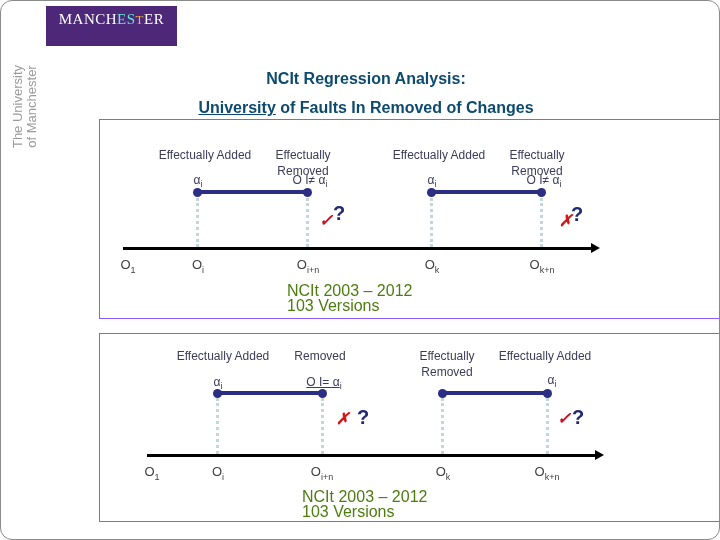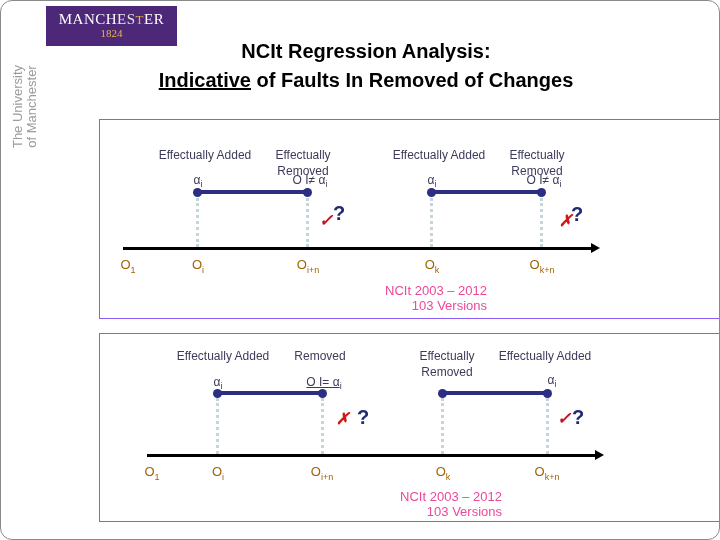--- a/index.html
+++ b/index.html
@@ -2,67 +2,66 @@
 <html><head>
 <meta charset="utf-8">
 <style>
   html,body{margin:0;padding:0;background:#fff;}
   .slide{position:relative;width:720px;height:540px;background:#fff;border:1px solid #8a8a8a;
          border-radius:12px;overflow:hidden;font-family:"Liberation Sans",sans-serif;box-sizing:border-box;}
   
   .logo{position:absolute;left:45px;top:5px;width:131px;height:40px;background:#4E2878;
         color:#fff;text-align:center;font-family:"Liberation Serif",serif;}
   .logo-name{font-size:15px;line-height:15px;margin-top:6px;letter-spacing:.5px;white-space:nowrap;}
-  .gold{color:#e5e5e5;}
+  .gold{color:#5eead4;}
   .gold-sm{color:#E8B34A;font-size:13px;}
   .logo-year{font-size:11px;line-height:12px;color:#E8B34A;}
   
   .side{position:absolute;left:10px;top:168px;width:125px;transform:rotate(-90deg);
         transform-origin:0 0;text-align:center;color:#9B9B9B;font-size:13px;line-height:14px;}
   
-  .title{position:absolute;left:85px;top:36px;width:560px;text-align:center;color:#000000;
-         font-weight:bold;font-size:20px;line-height:29px;}
+  .title{position:absolute;left:85px;top:63px;width:560px;text-align:center;color:#0c4a6e;
+         font-weight:bold;font-size:16px;line-height:29px;}
   .title u{text-decoration:underline;}
   
   .panel{position:absolute;left:98px;width:668px;background:#fff;border:1px solid #8b5cf6;box-sizing:border-box;}
   .p1{top:118px;height:200px;}
   .p2{top:332px;height:189px;}
   
   .lbl{position:absolute;width:130px;text-align:center;color:#3C3C5A;font-size:12px;line-height:16px;}
   .alpha{position:absolute;width:60px;text-align:center;color:#3C3C5A;font-size:12px;}
   .alpha sub,.tick sub{font-size:9px;}
   .navline{position:absolute;height:4px;background:#2B2E83;}
   .dot{position:absolute;width:9px;height:9px;border-radius:50%;background:#2B2E83;}
   .guide{position:absolute;width:0;border-left:3px dotted #C3D6DB;}
   .vcheck{position:absolute;color:#C01425;font-size:17px;font-weight:bold;font-style:italic;}
   .vcross{position:absolute;color:#D21717;font-size:16px;font-weight:bold;font-style:italic;}
   .vq{position:absolute;color:#1F2A74;font-size:20px;font-weight:bold;}
   .tl{position:absolute;height:3px;background:#000;}
   .tl-arrow{position:absolute;width:0;height:0;border-top:5px solid transparent;
             border-bottom:5px solid transparent;border-left:9px solid #000;}
-  .tick{position:absolute;transform:translateX(-50%);color:#a16207;font-size:13px;white-space:nowrap;}
-  .cap{position:absolute;width:200px;text-align:right;color:#ec4899;font-size:13px;line-height:15px;}
+  .tick{position:absolute;transform:translateX(-50%);color:#404040;font-size:13px;white-space:nowrap;}
+  .cap{position:absolute;width:200px;text-align:left;color:#4d7c0f;font-size:16px;line-height:15px;}
 </style>
 </head>
 <body>
 
 <div class="slide">
 
   <div class="logo">
     <div class="logo-name"><span>MANCH</span><span class="gold">ES</span><span class="gold-sm">T</span><span>ER</span></div>
-    <div class="logo-year">1824</div>
   </div>
   <div class="side">
     <div>The University</div>
     <div>of Manchester</div>
   </div>
 
   <div class="title">
     <div>NCIt Regression Analysis:</div>
-    <div><u>Indicative</u><span> of Faults In Removed of Changes</span></div>
+    <div><u>University</u><span> of Faults In Removed of Changes</span></div>
   </div>
 
   <div class="panel p1">
 
     <div class="lbl" style="left:40px;top:27px;">Effectually Added</div>
     <div class="lbl" style="left:143px;top:27px;width:120px;">
       <div>Effectually</div>
       <div>Removed</div>
     </div>
     <div class="alpha" style="left:68px;top:53px;"><span>α</span><sub>i</sub></div>

